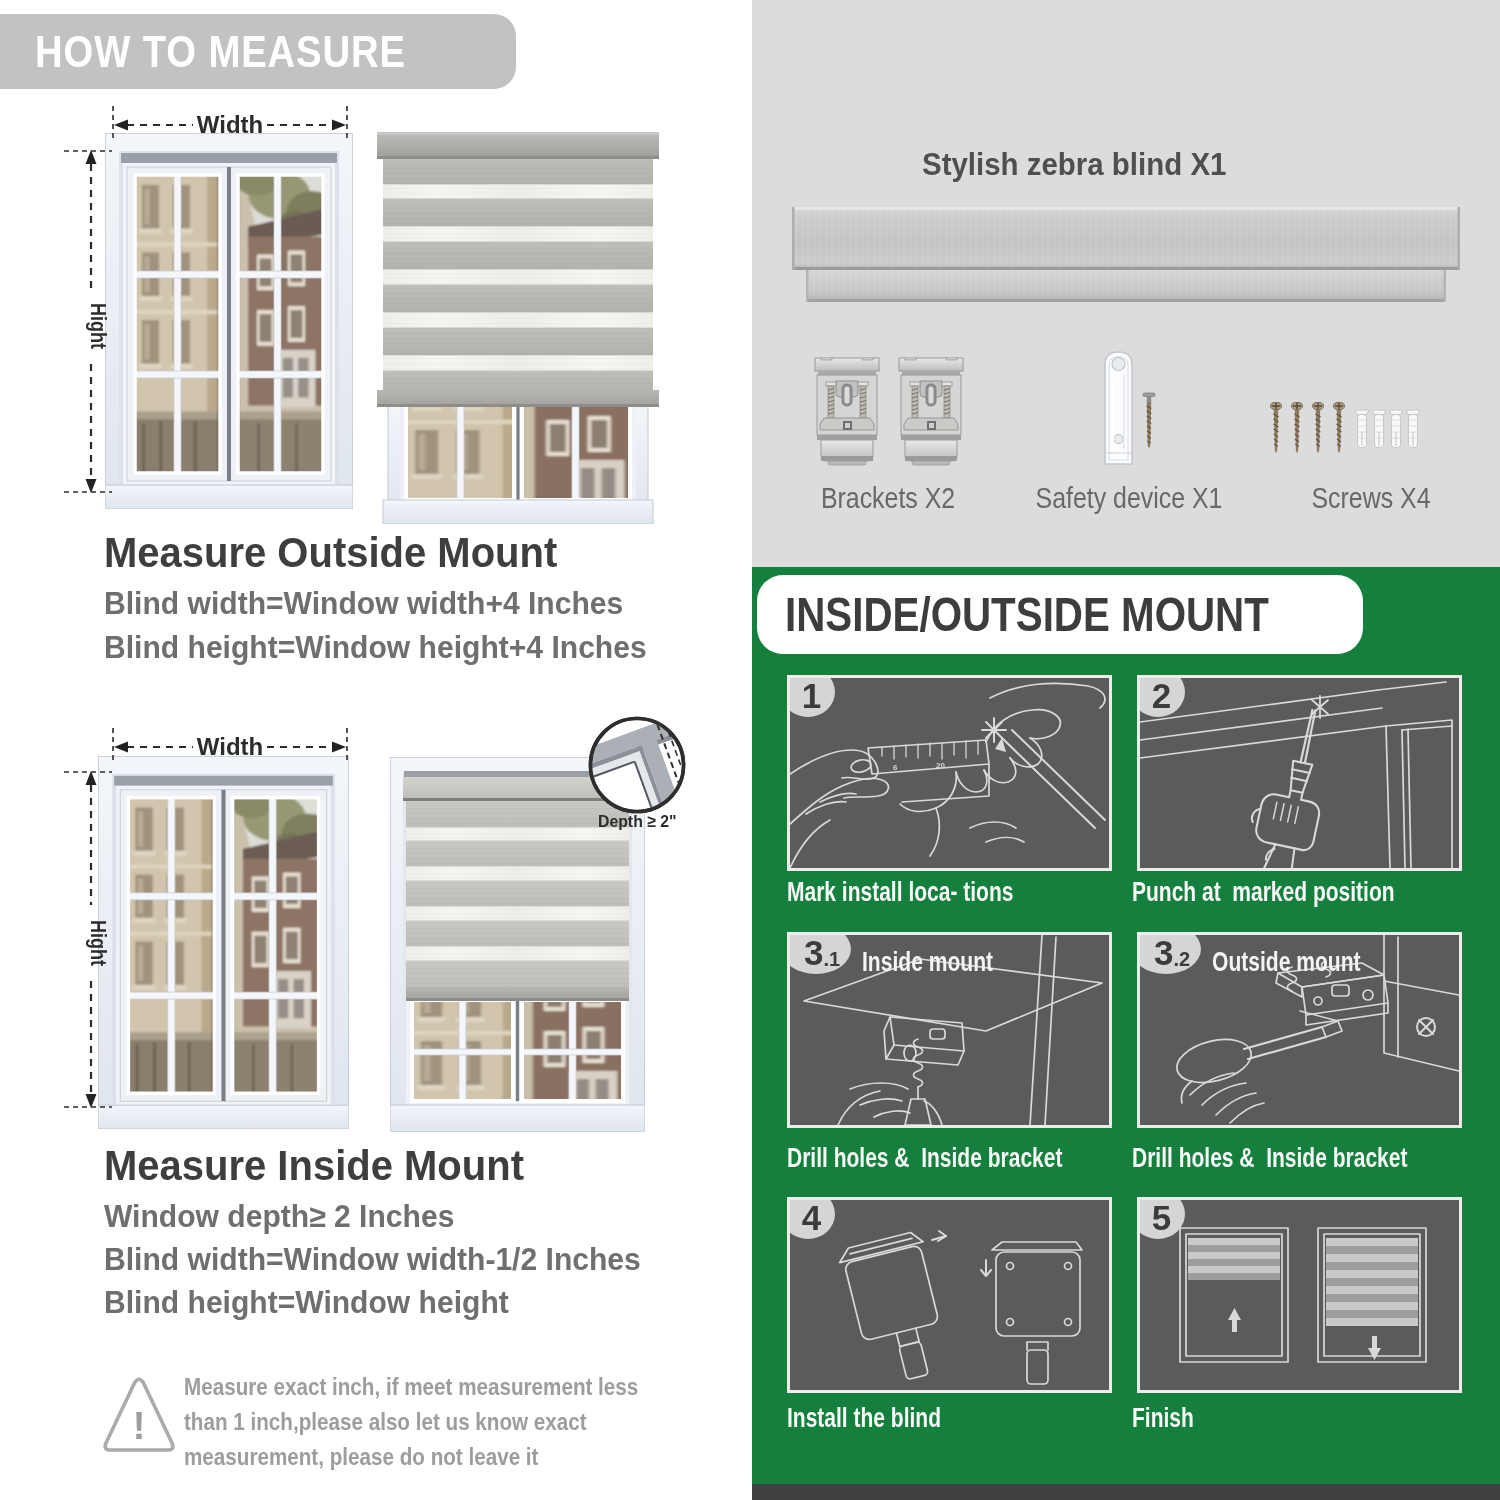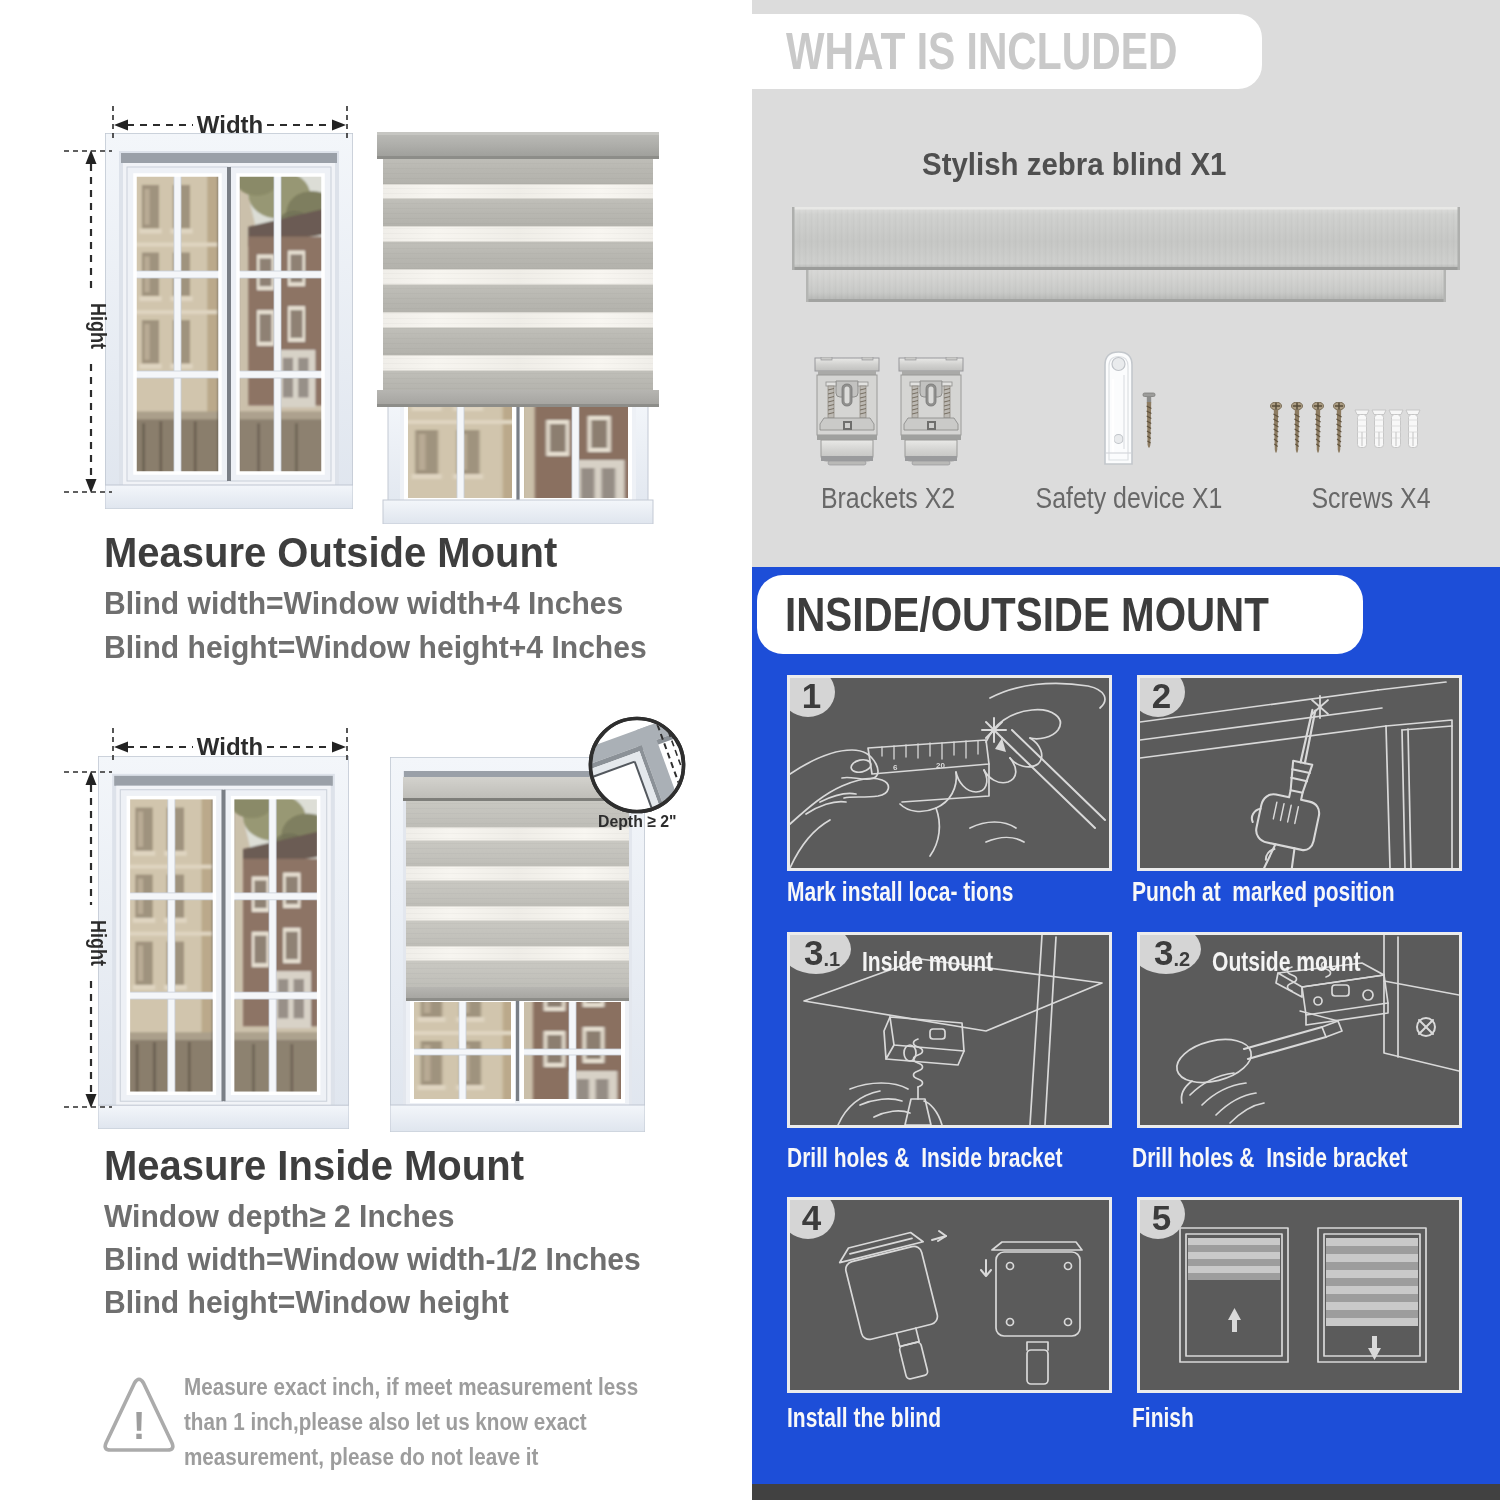--- a/index.html
+++ b/index.html
@@ -18,21 +18,21 @@
   
   .panel-top{left:752px;top:0;width:748px;height:567px;background:#dcdcdc;}
   .band-white{left:0;top:14px;width:510px;height:75px;background:#ffffff;border-radius:0 24px 24px 0;
               display:flex;align-items:center;}
   .band-white .sx{color:#c9c9c9;font-weight:bold;font-size:51px;letter-spacing:0px;margin-left:34px;transform:scaleX(0.80);}
   .product-label{width:644px;top:147px;left:0;text-align:center;color:#4f4f4f;font-weight:bold;font-size:31px;}
   .product-label .sx{transform:scaleX(0.95);transform-origin:50% 50%;}
   .itemlabel{top:481px;color:#686868;font-weight:normal;font-size:30px;white-space:nowrap;}
   .itemlabel .sx{transform:scaleX(0.83);transform-origin:50% 50%;}
   
-  .panel-bot{left:752px;top:567px;width:748px;height:933px;background:#1d4ed8;}
+  .panel-bot{left:752px;top:567px;width:748px;height:933px;background:#15803d;}
   .band-mount{left:5px;top:8px;width:606px;height:79px;background:#ffffff;border-radius:26px;
               display:flex;align-items:center;}
   .band-mount .sx{color:#3d3d3d;font-weight:bold;font-size:48px;margin-left:28px;transform:scaleX(0.84);}
   .stepbox{width:325px;height:196px;border:3px solid #ececec;box-sizing:border-box;background:#5b5b5b;overflow:hidden;}
   .badge{position:absolute;left:-9px;top:-11px;width:54px;height:50px;background:#d5d5d5;border-radius:50%;
          display:flex;align-items:center;justify-content:center;}
   .badge .n{color:#3c3c3c;font-weight:bold;font-size:35px;margin-left:7px;margin-top:7px;}
   .badge .s{color:#3c3c3c;font-weight:bold;font-size:20px;margin-top:20px;}
   .badge-wide{width:70px;}
   .badge-wide .n{margin-left:12px;}
@@ -326,20 +326,23 @@
 
       <rect x="16" y="230" width="223" height="14" fill="url(#gRail)"></rect>
       <rect x="16" y="241" width="223" height="3" fill="#8d8d89"></rect>
       <rect x="0" y="348" width="255" height="27" fill="url(#gFrame)" stroke="#bfc6d1" stroke-width="1"></rect>
     </symbol>
   </defs>
 </svg>
 
 <div id="canvas">
 
+  <div class="abs banner">
+    <span class="sx">HOW TO MEASURE</span>
+  </div>
 
   <svg class="abs" style="left:105px;top:133px" width="248" height="376" viewBox="0 0 248 376">
     <use href="#winPhoto"></use>
   </svg>
   <svg class="abs" style="left:377px;top:132px" width="282" height="392" viewBox="0 0 282 392">
     <use href="#blindOut"></use>
   </svg>
 
   <svg class="abs" style="left:101px;top:104px" width="252" height="40" viewBox="0 0 252 40">
     <g stroke="#2c2c2c" stroke-width="2">
@@ -433,23 +436,20 @@
     <path d="M34.5 9 L6 69 Q3 76 10.5 76 L67.5 76 Q75 76 72 69 L43.5 9 Q39 1.5 34.5 9 Z" fill="none" stroke="#ababab" stroke-width="3.6" stroke-linejoin="round"></path>
     <text x="39" y="65" text-anchor="middle" font-size="38" font-weight="bold" fill="#9d9d9d">!</text>
   </svg>
   <div class="abs warntext" style="left:184px;top:1369px">
     <div>Measure exact inch, if meet measurement less</div>
     <div>than 1 inch,please also let us know exact</div>
     <div>measurement, please do not leave it</div>
   </div>
 
   <div class="abs panel-top">
-    <div class="abs band-white">
-      <span class="sx">WHAT IS INCLUDED</span>
-    </div>
     <div class="abs product-label"><span class="sx">Stylish zebra blind X1</span></div>
 
     <svg class="abs" style="left:40px;top:207px" width="668" height="95" viewBox="0 0 668 95">
       <rect x="0" y="0" width="668" height="63" fill="url(#gSteelV)"></rect>
       <rect x="0" y="0" width="668" height="63" fill="url(#pBrush)"></rect>
       <rect x="0" y="0" width="668" height="2.5" fill="#e8e8e6"></rect>
       <rect x="0" y="60" width="668" height="3" fill="#9b9c9a"></rect>
       <rect x="0" y="0" width="2.5" height="63" fill="#aeafad"></rect>
       <rect x="665.5" y="0" width="2.5" height="63" fill="#aeafad"></rect>
       <rect x="14" y="63" width="640" height="32" fill="url(#gSteelV2)"></rect>

